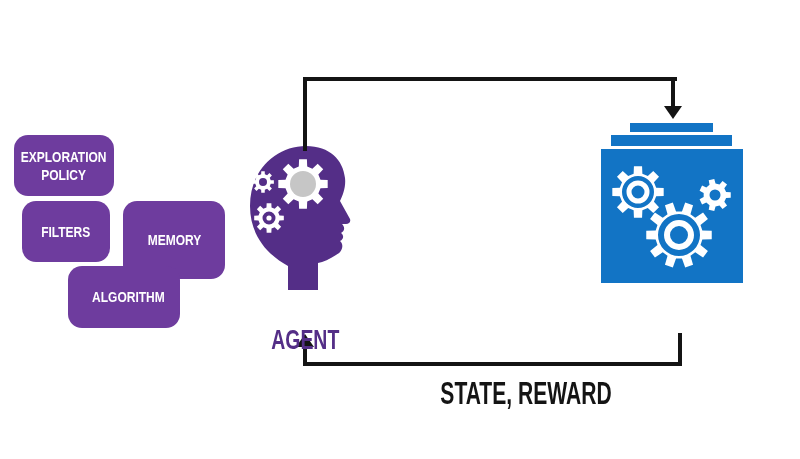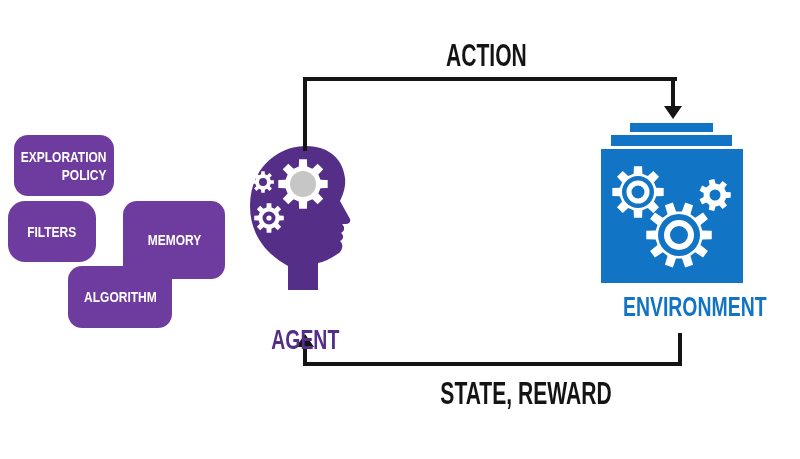--- a/index.html
+++ b/index.html
@@ -13,21 +13,21 @@
   html,body{margin:0;padding:0;background:#fff;}
   body{font-family:"Liberation Sans", sans-serif;}
   #canvas{position:relative;width:800px;height:459px;background:#fff;overflow:hidden;}
 
   
   .pbox{
     position:absolute;
     background:var(--box-purple);
     border-radius:14px;
     display:flex;align-items:center;justify-content:center;
-    text-align:right;
+    text-align:center;
   }
   .pbox .lbl{
     color:var(--text-white);
     font-weight:bold;
     font-size:15px;
     line-height:18px;
     display:inline-block;
     transform:scaleX(0.8);
     transform-origin:50% 50%;
     padding:0 4px;
@@ -66,27 +66,27 @@
   .ring{fill:none;stroke:#fff;}
 </style>
 </head>
 <body>
 
 <div id="canvas">
 
   <div class="pbox" style="left:14px;top:135px;width:100px;height:61px;">
     <span class="lbl">EXPLORATION POLICY</span>
   </div>
-  <div class="pbox" style="left:8px;top:201px;width:88px;height:61px;border-radius:17px;">
+  <div class="pbox" style="left:22px;top:201px;width:88px;height:61px;">
     <span class="lbl">FILTERS</span>
   </div>
   <div class="pbox" style="left:123px;top:201px;width:102px;height:78px;">
     <span class="lbl">MEMORY</span>
   </div>
-  <div class="pbox" style="left:68px;top:266px;width:104px;height:62px;">
+  <div class="pbox" style="left:68px;top:266px;width:104px;height:62px;padding-left:8px;">
     <span class="lbl">ALGORITHM</span>
   </div>
 
   <svg style="left:242px;top:140px;" width="112" height="150" viewBox="0 0 112 150">
     <path class="fill-head" d="M46,150 L46,126
          C24,114 8,94 8,66
          C8,30 34,6 64,6
          C88,6 101,20 103,38
          C104,47 101,55 98,61
          L108,79
@@ -118,26 +118,20 @@
   <div class="seg" style="left:303px;top:81px;width:4px;height:70px;"></div>
   <div class="seg" style="left:303px;top:77px;width:374px;height:4px;"></div>
   <div class="seg" style="left:671px;top:77px;width:4px;height:30px;"></div>
   <div class="arrowhead-down" style="left:664px;top:106px;"></div>
 
   <div class="seg" style="left:678px;top:333px;width:4px;height:31px;"></div>
   <div class="seg" style="left:303px;top:362px;width:379px;height:4px;"></div>
   <div class="seg" style="left:303px;top:347px;width:4px;height:15px;"></div>
   <div class="arrowhead-up" style="left:296px;top:334px;"></div>
 
-  <div class="big-label label-black" style="left:386px;top:38px;width:200px;">
-    <span class="cond">ACTION</span>
-  </div>
   <div class="big-label label-black" style="left:400px;top:376px;width:200px;">
     <span class="cond">STATE, REWARD</span>
   </div>
   <div class="big-label label-agent" style="left:235px;top:284px;width:140px;">
     <span class="cond">AGENT</span>
   </div>
-  <div class="big-label label-env" style="left:595px;top:292px;width:160px;">
-    <span class="cond">ENVIRONMENT</span>
-  </div>
 
 </div>
 
 </body></html>

